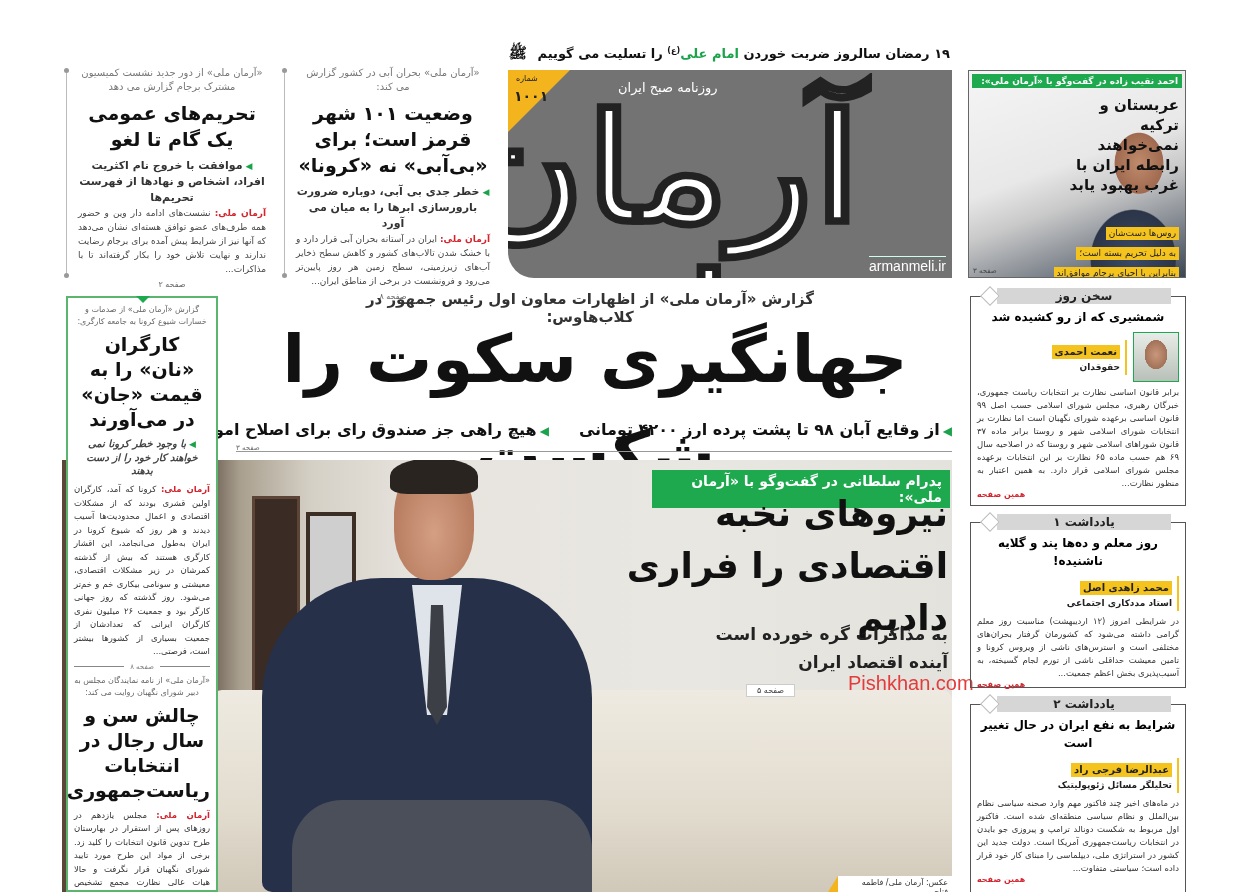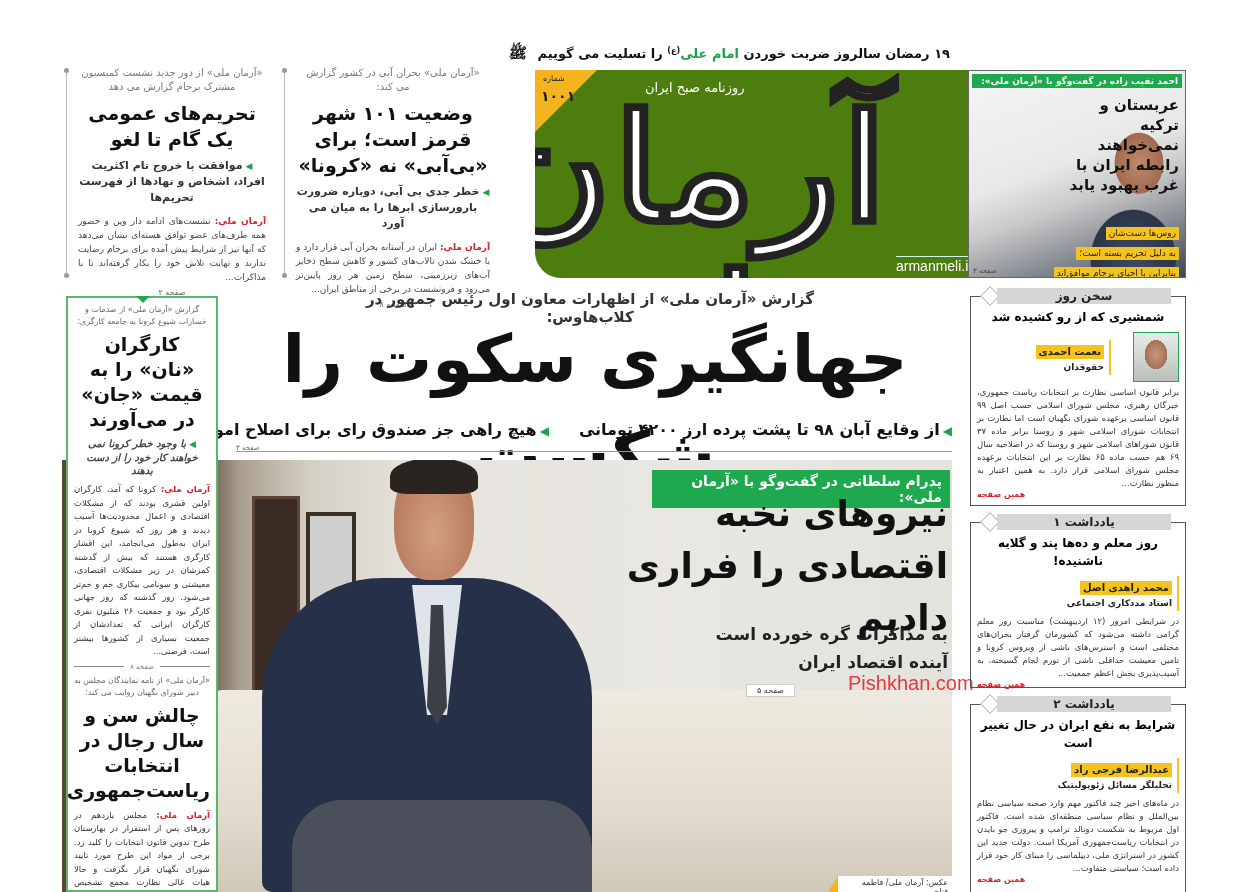--- a/index.html
+++ b/index.html
@@ -5,32 +5,32 @@
   * { box-sizing: border-box; margin: 0; padding: 0; }
   html, body { width: 1250px; height: 892px; background: #ffffff; overflow: hidden; }
   body { position: relative; font-family: "DejaVu Sans", sans-serif; color: #1a1a1a; }
 
   
   .mini-col { position: absolute; top: 66px; height: 216px; text-align: center; direction: rtl; }
   .mini-col .kicker { font-size: 10px; color: #777; line-height: 14px; padding: 0 8px; }
   .mini-col .headline { font-family: "DejaVu Sans", sans-serif; font-weight: 700; font-size: 19px; line-height: 26px; color: #111; margin-top: 6px; }
   .mini-col .sub { font-weight: 700; font-size: 11px; line-height: 16px; color: #333; margin-top: 6px; padding: 0 6px; }
   .mini-col .sub::before { content: "◀"; color: #1aa34a; font-size: 9px; margin-left: 3px; }
-  .mini-col .body { font-size: 9px; line-height: 14px; color: #444; text-align: justify; margin-top: 8px; padding: 0 6px; }
+  .mini-col .body { font-size: 9px; line-height: 14px; color: #444; text-align: justify; margin-top: 0; padding: 0 6px; }
   .mini-col .body .src { color: #d4232d; font-weight: 700; }
   .mini-col .page { font-size: 8px; color: #666; margin-top: 4px; }
   .vline { position: absolute; width: 1px; background: #bbb; }
   .vline::before, .vline::after { content: ""; position: absolute; left: -2px; width: 5px; height: 5px; border-radius: 50%; background: #999; }
   .vline::before { top: 0; } .vline::after { bottom: 0; }
 
   
   .tagline { position: absolute; top: 44px; left: 560px; width: 390px; direction: rtl; font-size: 13px; font-weight: 700; color: #111; white-space: nowrap; }
   .tagline .green { color: #1aa34a; }
   .tagline .sign { display: inline-block; margin-right: 6px; font-size: 15px; }
-  .masthead { position: absolute; top: 70px; left: 508px; width: 444px; height: 208px; background: #4d7c0f; border-radius: 0 0 0 26px; overflow: hidden; margin-left: 27px; }
+  .masthead { position: absolute; top: 70px; left: 508px; width: 444px; height: 208px; background: #737373; border-radius: 0 0 0 26px; overflow: hidden; }
   .masthead .corner { position: absolute; left: 0; top: 0; width: 0; height: 0; border-top: 62px solid #f4b41d; border-right: 62px solid transparent; }
   .masthead .issue-lbl { position: absolute; left: 8px; top: 4px; font-size: 8px; color: #222; direction: rtl; }
   .masthead .issue-no { position: absolute; left: 6px; top: 18px; font-size: 14px; font-weight: 700; color: #222; }
   .masthead .slogan { position: absolute; left: 110px; top: 10px; font-size: 13px; color: #fff; direction: rtl; }
   .masthead .logo { position: absolute; left: 20px; top: 18px; width: 310px; height: 180px; color: #fff; font-family: "DejaVu Serif", serif; font-size: 150px; font-weight: 700; line-height: 160px; direction: rtl; text-align: center; -webkit-text-stroke: 3px #222; letter-spacing: -8px; transform: scaleX(1.15); }
   .masthead .dateblock { position: absolute; right: 6px; top: 78px; text-align: right; direction: rtl; color: #fff; }
   .masthead .dateblock .day { font-size: 17px; line-height: 22px; }
   .masthead .dateblock .ln { font-size: 9px; line-height: 13px; color: #f6e39a; }
   .masthead .dateblock .ln.dark { color: #222; font-weight: 700; font-size: 10px; }
   .masthead .site { position: absolute; right: 6px; bottom: 4px; color: #fff; font-family: "Liberation Sans", sans-serif; font-size: 14px; border-top: 1px solid #cfe; padding-top: 1px; }
@@ -83,21 +83,21 @@
   .green-card .body { font-size: 8.5px; line-height: 13.5px; color: #333; text-align: justify; margin-top: 6px; }
   .green-card .body .src { color: #d4232d; font-weight: 700; }
   .green-card .pg { font-size: 7px; color: #777; margin: 4px 0; display: flex; align-items: center; gap: 6px; }
   .green-card .pg::before, .green-card .pg::after { content: ""; flex: 1; height: 1px; background: #888; }
 
   
   .op-box { position: absolute; left: 970px; width: 216px; border: 1px solid #555; direction: rtl; padding: 0 6px 4px; }
   .op-box .head-bar { position: relative; margin: -9px 8px 0 20px; background: #d6d6d6; text-align: center; font-weight: 700; font-size: 12px; line-height: 16px; color: #222; }
   .op-box .head-bar::after { content: ""; position: absolute; left: -14px; top: 1px; width: 12px; height: 12px; background: #fff; border: 1px solid #bbb; transform: rotate(45deg); }
   .op-box .title { text-align: center; font-weight: 700; font-size: 12px; line-height: 18px; margin-top: 4px; color: #000000; }
-  .op-box .author { display: flex; gap: 22px; align-items: center; margin-top: 6px; }
+  .op-box .author { display: flex; gap: 6px; align-items: center; margin-top: 6px; }
   .op-box .author-txt { border-right: 2px solid #f4c31d; padding-right: 5px; }
   .op-box .author-name { display: inline-block; background: #f4c31d; font-weight: 700; font-size: 10px; line-height: 14px; padding: 0 3px; color: #222; }
   .op-box .author-role { font-weight: 700; font-size: 9px; line-height: 16px; color: #222; }
   .op-box .avatar { width: 46px; height: 50px; border: 1px solid #1ea94f; background: radial-gradient(ellipse 14px 18px at 50% 45%, #c9977b 0%, #a27258 80%, transparent 82%), linear-gradient(180deg, #e8ece8 0%, #b8c0b8 100%); }
   .op-box .body { font-size: 8.5px; line-height: 13px; color: #333; text-align: justify; margin-top: 4px; }
   .op-box .more { font-size: 8px; color: #d4232d; font-weight: 700; text-align: left; direction: ltr; }
 </style>
 </head>
 <body>
 

